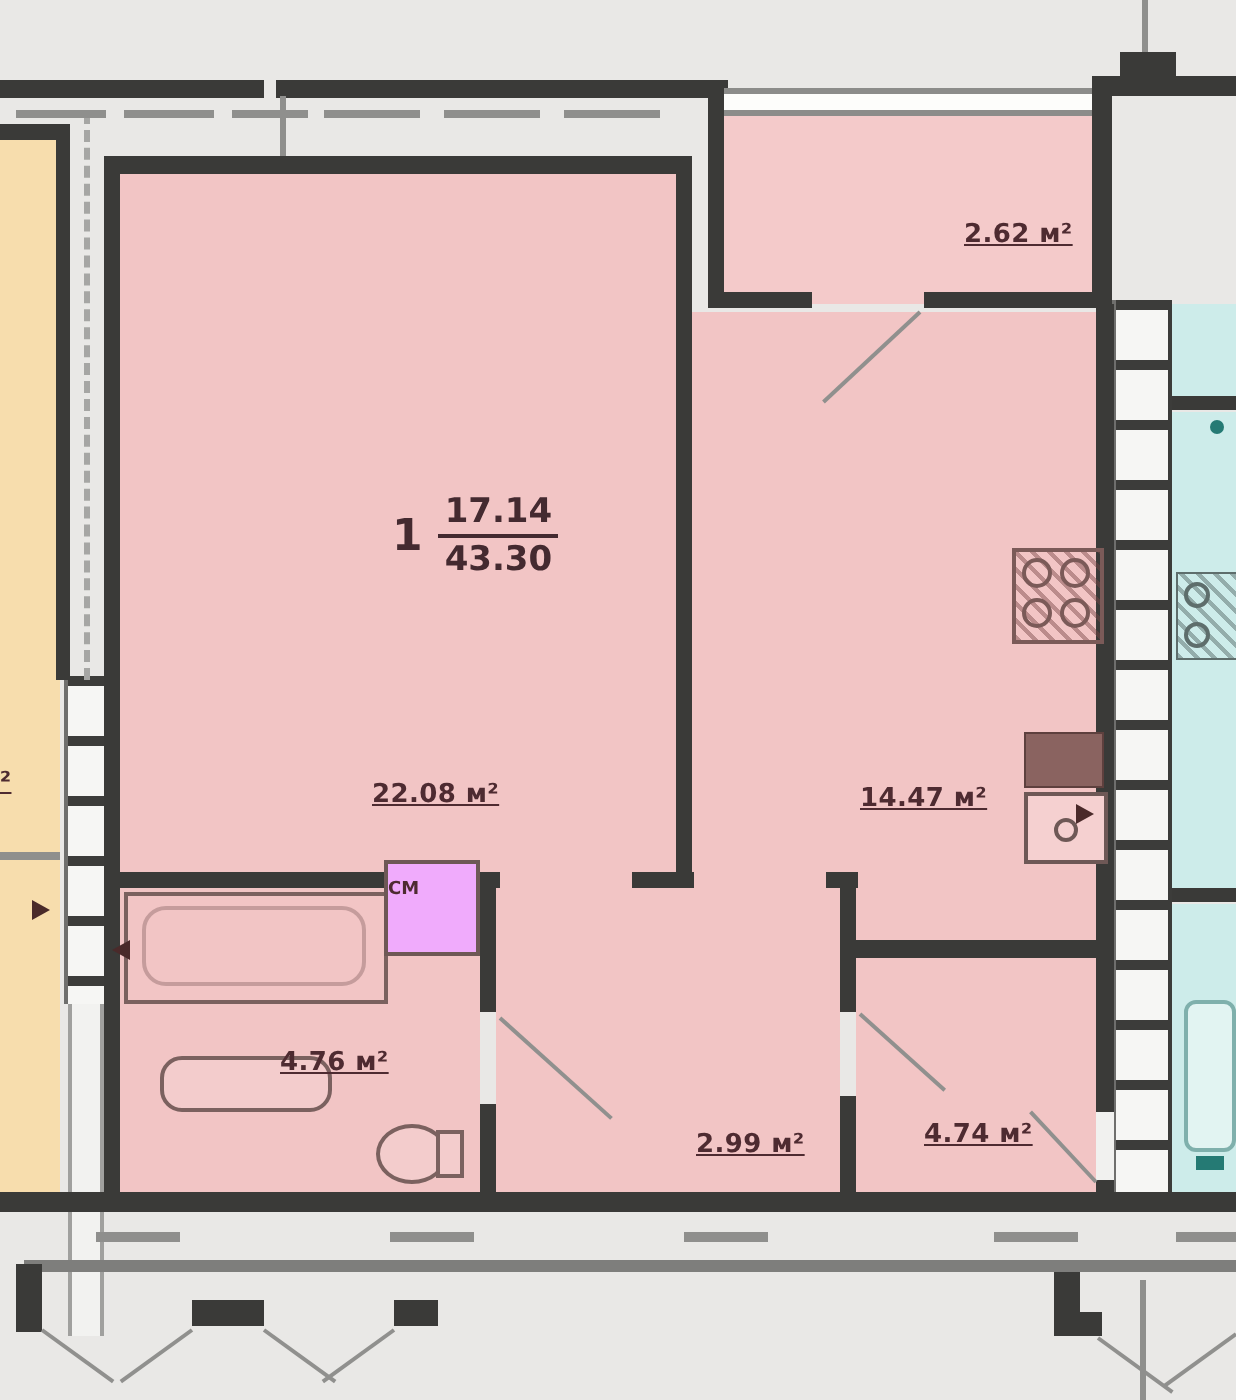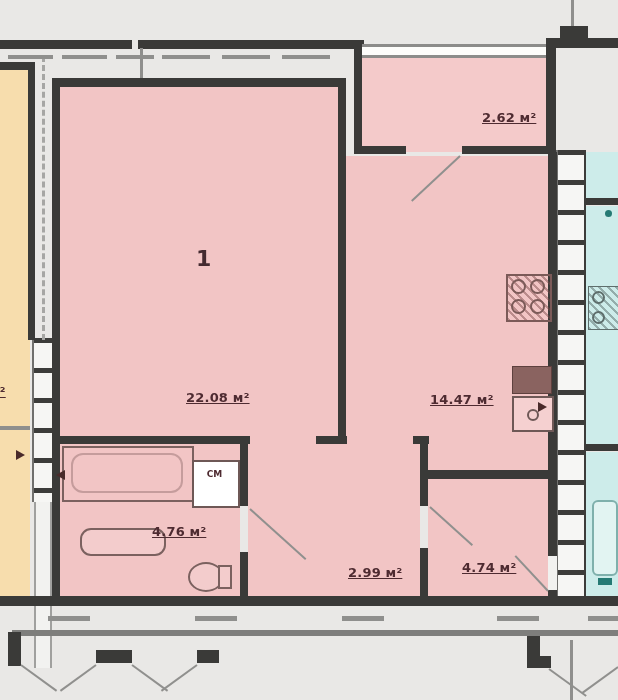--- a/index.html
+++ b/index.html
@@ -78,21 +78,21 @@
   <div class="wall" style="left:240px;top:444px;width:8px;height:62px;"></div>
   <div class="wall" style="left:240px;top:552px;width:8px;height:46px;"></div>
 
   <div class="wall" style="left:0;top:596px;width:618px;height:10px;"></div>
   <div class="wall" style="left:586px;top:198px;width:32px;height:7px;"></div>
   <div class="wall" style="left:586px;top:444px;width:32px;height:7px;"></div>
 
   <div class="abs" style="left:62px;top:446px;width:128px;height:52px;border:2px solid #7b615f;">
     <div class="abs" style="left:7px;top:5px;width:108px;height:36px;border:2px solid #c59c9c;border-radius:12px;"></div>
   </div>
-  <div class="abs" style="left:192px;top:460px;width:44px;height:44px;border:2px solid #6e5856;background:#ffffff;text-align:center;">
+  <div class="abs" style="left:192px;top:430px;width:44px;height:44px;border:2px solid #6e5856;background:#f0abfc;text-align:left;">
     <span style="font-size:9px;font-weight:bold;color:#4e2b31;padding-right:3px;">СМ</span>
   </div>
   <div class="fix" style="left:80px;top:528px;width:82px;height:24px;border-radius:11px;"></div>
   <div class="fix" style="left:188px;top:562px;width:32px;height:26px;border-radius:50%;"></div>
   <div class="fix" style="left:218px;top:565px;width:10px;height:20px;"></div>
 
   <div class="abs" style="left:506px;top:274px;width:42px;height:44px;border:2px solid #7b5a58;background-image:repeating-linear-gradient(45deg,rgba(120,70,70,.45) 0 2px,rgba(0,0,0,0) 2px 6px);">
     <div class="burner" style="left:3px;top:3px;"></div>
     <div class="burner" style="left:22px;top:3px;"></div>
     <div class="burner" style="left:3px;top:23px;"></div>
@@ -134,23 +134,27 @@
   <div class="swing" style="left:21px;top:664px;width:44px;transform:rotate(36deg);"></div>
   <div class="swing" style="left:96px;top:664px;width:44px;transform:rotate(144deg);"></div>
   <div class="swing" style="left:132px;top:664px;width:44px;transform:rotate(36deg);"></div>
   <div class="swing" style="left:197px;top:664px;width:44px;transform:rotate(144deg);"></div>
   <div class="swing" style="left:549px;top:668px;width:46px;transform:rotate(36deg);"></div>
   <div class="swing" style="left:618px;top:666px;width:44px;transform:rotate(144deg);"></div>
   <div class="gl" style="left:570px;top:640px;width:3px;height:60px;"></div>
 
   <div class="abs" style="left:196px;top:246px;display:flex;align-items:center;gap:8px;color:#442a30;">
     <span style="font-size:22px;font-weight:bold;">1</span>
+    <span style="display:inline-flex;flex-direction:column;align-items:center;font-size:17px;font-weight:bold;">
+      <span style="border-bottom:2px solid #442a30;padding:0 3px 1px;">17.14</span>
+      <span style="padding-top:1px;">43.30</span>
+    </span>
   </div>
 
   <div class="lbl" style="left:186px;top:390px;">22.08 м²</div>
   <div class="lbl" style="left:430px;top:392px;">14.47 м²</div>
   <div class="lbl" style="left:482px;top:110px;">2.62 м²</div>
-  <div class="lbl" style="left:140px;top:524px;margin-left:12px;">4.76 м²</div>
+  <div class="lbl" style="left:140px;top:524px;">4.76 м²</div>
   <div class="lbl" style="left:348px;top:565px;">2.99 м²</div>
   <div class="lbl" style="left:462px;top:560px;">4.74 м²</div>
   <div class="lbl" style="left:-11px;top:384px;">м²</div>
 
 </div>
 
 </body></html>

